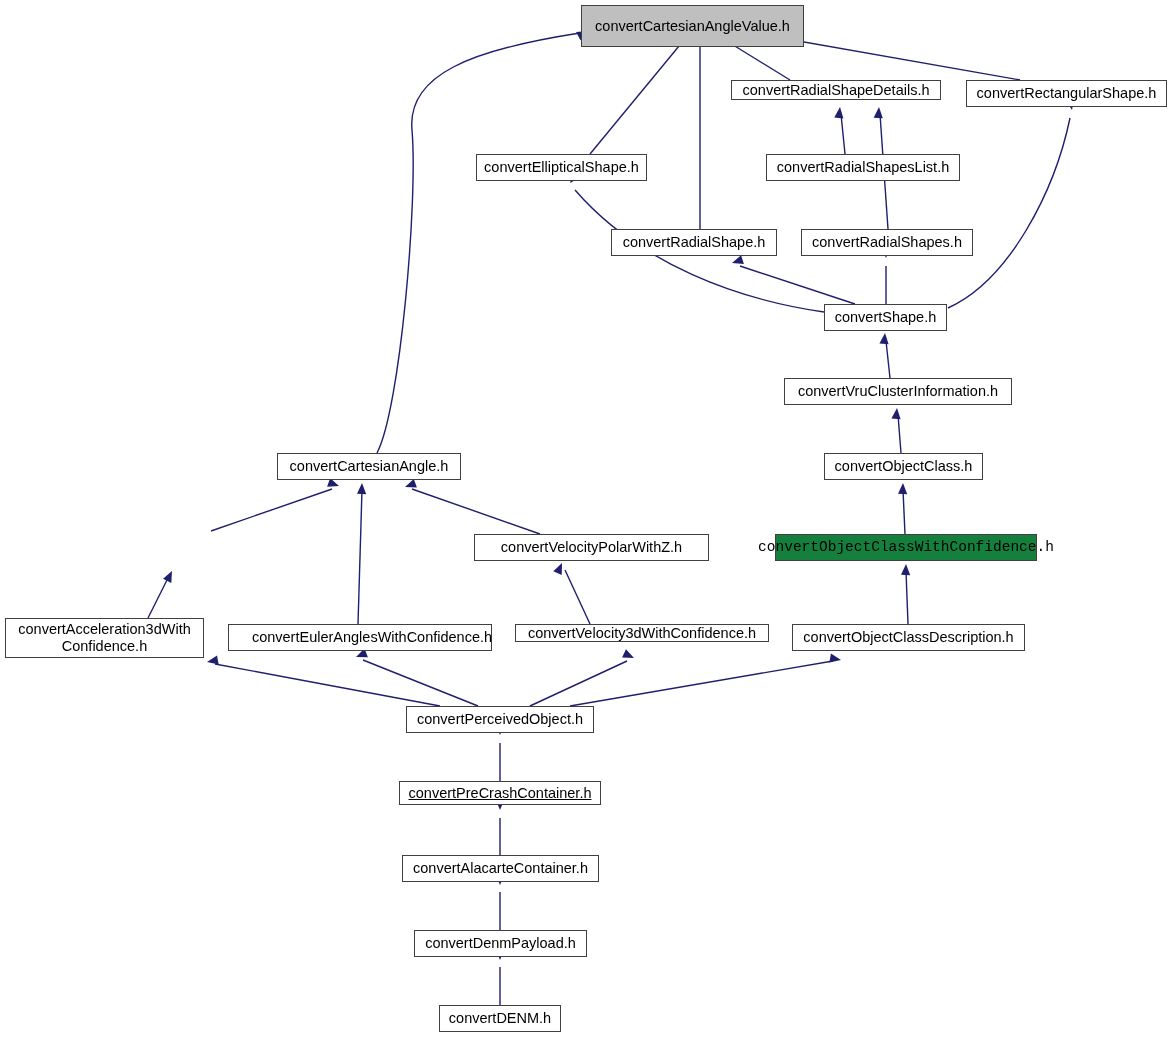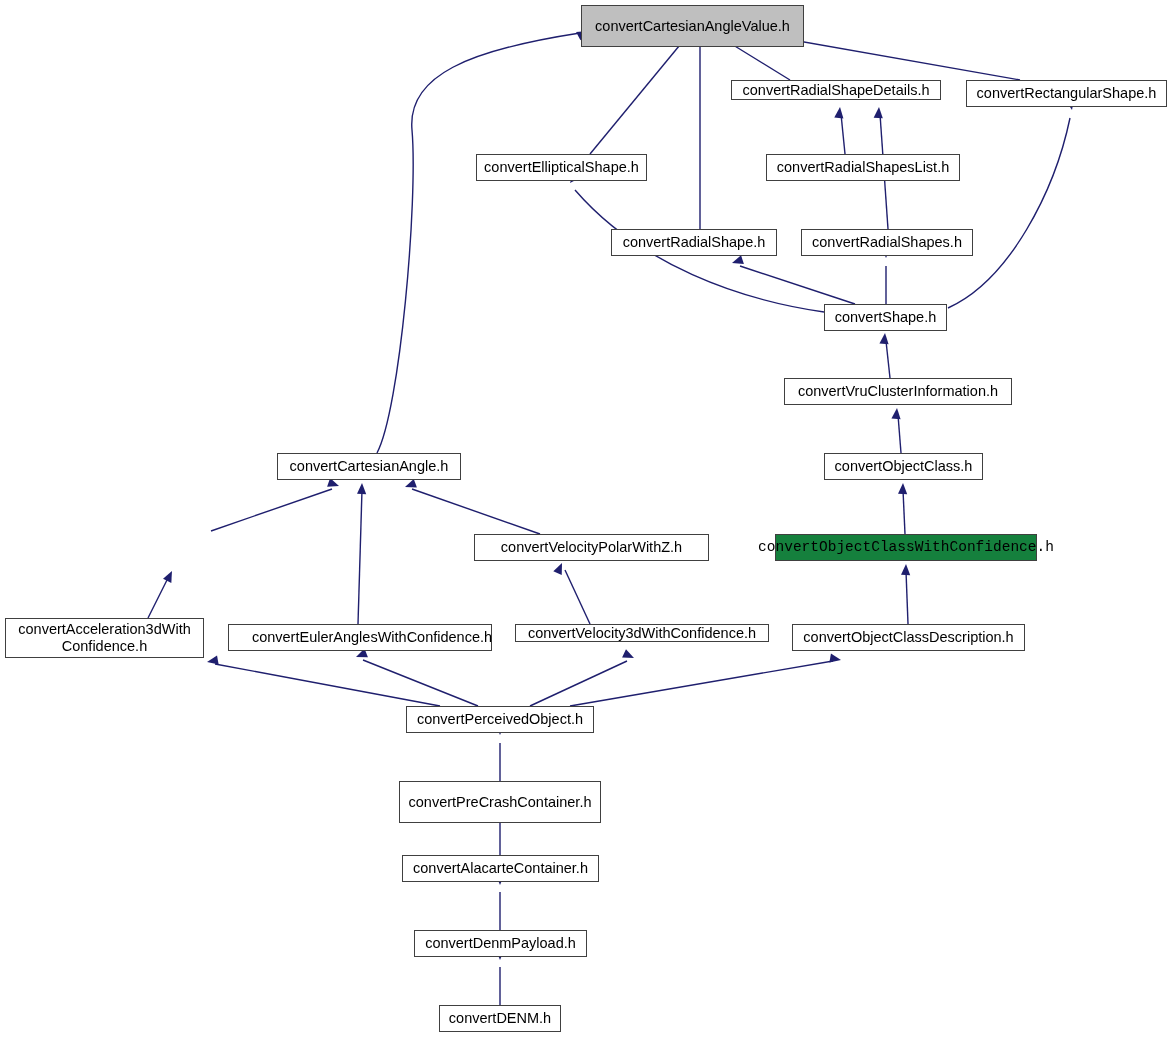--- a/index.html
+++ b/index.html
@@ -125,17 +125,17 @@
     <div class="gnode" style="left: 824px; top: 453px; width: 159px; height: 27px; border-color: rgb(64, 64, 64); background: rgb(255, 255, 255); color: rgb(0, 0, 0);"><span>convertObjectClass.h</span></div>
     <div class="gnode" style="left: 277px; top: 453px; width: 184px; height: 27px; border-color: rgb(64, 64, 64); background: rgb(255, 255, 255); color: rgb(0, 0, 0);"><span>convertCartesianAngle.h</span></div>
     <div class="gnode" style="left: 474px; top: 534px; width: 235px; height: 27px; border-color: rgb(64, 64, 64); background: rgb(255, 255, 255); color: rgb(0, 0, 0);"><span>convertVelocityPolarWithZ.h</span></div>
     <div class="gnode" style="left: 775px; top: 534px; width: 262px; height: 27px; border-color: rgb(64, 64, 64); background: #15803d; color: rgb(0, 0, 0); font-family: Liberation Mono, monospace;"><span>convertObjectClassWithConfidence.h</span></div>
     <div class="gnode" style="left: 5px; top: 618px; width: 199px; height: 40px; border-color: rgb(64, 64, 64); background: rgb(255, 255, 255); color: rgb(0, 0, 0);"><span>convertAcceleration3dWith
 Confidence.h</span></div>
     <div class="gnode" style="left: 228px; top: 624px; width: 264px; height: 27px; border-color: rgb(64, 64, 64); background: rgb(255, 255, 255); color: rgb(0, 0, 0); padding-left: 24px;"><span>convertEulerAnglesWithConfidence.h</span></div>
     <div class="gnode" style="left: 515px; top: 624px; width: 254px; height: 18px; border-color: rgb(64, 64, 64); background: rgb(255, 255, 255); color: rgb(0, 0, 0);"><span>convertVelocity3dWithConfidence.h</span></div>
     <div class="gnode" style="left: 792px; top: 624px; width: 233px; height: 27px; border-color: rgb(64, 64, 64); background: rgb(255, 255, 255); color: rgb(0, 0, 0);"><span>convertObjectClassDescription.h</span></div>
     <div class="gnode" style="left: 406px; top: 706px; width: 188px; height: 27px; border-color: rgb(64, 64, 64); background: rgb(255, 255, 255); color: rgb(0, 0, 0);"><span>convertPerceivedObject.h</span></div>
-    <div class="gnode" style="left: 399px; top: 781px; width: 202px; height: 42px; border-color: rgb(64, 64, 64); background: rgb(255, 255, 255); color: rgb(0, 0, 0);"><span>convertPreCrashContainer.h</span></div>
+    <div class="gnode" style="left: 399px; top: 781px; width: 202px; height: 24px; border-color: rgb(64, 64, 64); background: rgb(255, 255, 255); color: rgb(0, 0, 0); text-decoration: underline;"><span>convertPreCrashContainer.h</span></div>
     <div class="gnode" style="left: 402px; top: 855px; width: 197px; height: 27px; border-color: rgb(64, 64, 64); background: rgb(255, 255, 255); color: rgb(0, 0, 0);"><span>convertAlacarteContainer.h</span></div>
     <div class="gnode" style="left: 414px; top: 930px; width: 173px; height: 27px; border-color: rgb(64, 64, 64); background: rgb(255, 255, 255); color: rgb(0, 0, 0);"><span>convertDenmPayload.h</span></div>
     <div class="gnode" style="left: 439px; top: 1005px; width: 122px; height: 27px; border-color: rgb(64, 64, 64); background: rgb(255, 255, 255); color: rgb(0, 0, 0);"><span>convertDENM.h</span></div>
   </div>
 
 </body></html>

